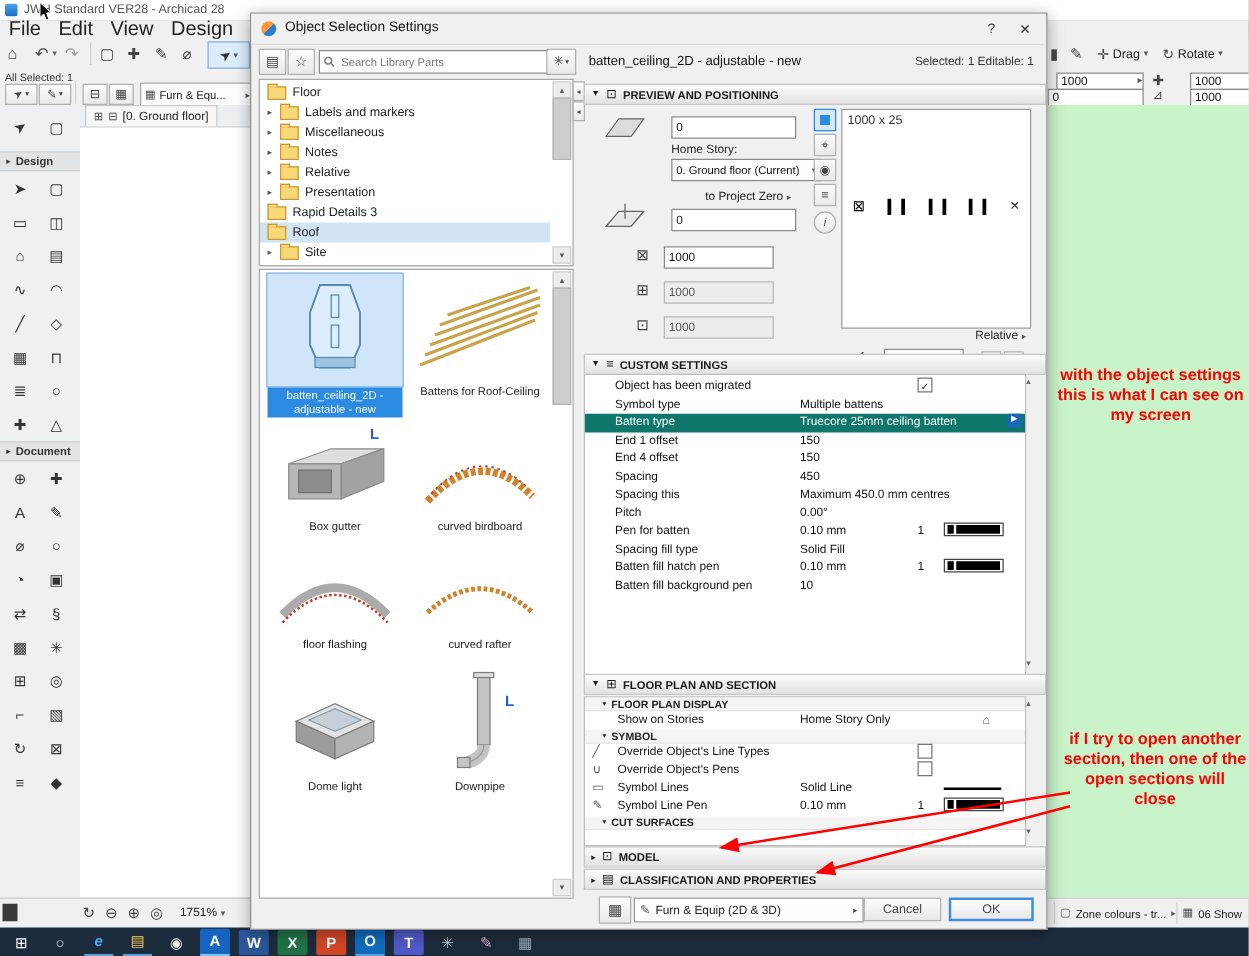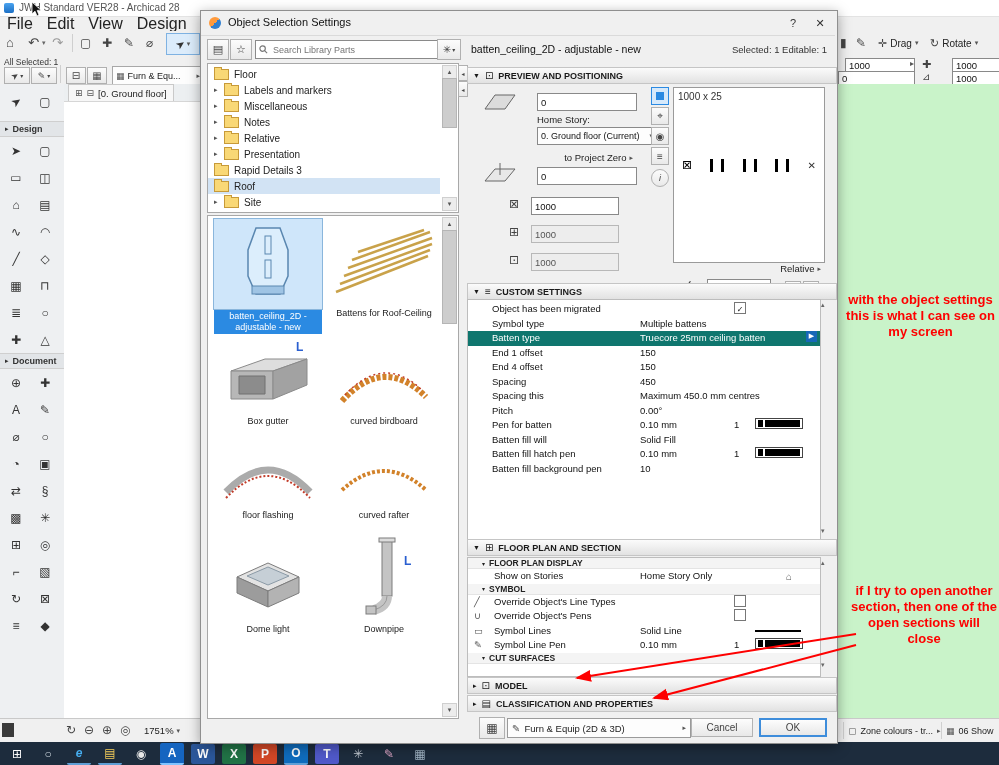--- a/index.html
+++ b/index.html
@@ -541,21 +541,21 @@
             <span class="cl">Pitch</span>
             <span class="cv">0.00°</span>
           </div>
         <div class="crow">
             <span class="cl">Pen for batten</span>
             <span class="cv">0.10 mm</span>
             <span class="cn">1</span>
             <span class="cs"></span>
           </div>
         <div class="crow">
-            <span class="cl">Batten fill will</span>
+            <span class="cl">Spacing fill type</span>
             <span class="cv">Solid Fill</span>
           </div>
         <div class="crow">
             <span class="cl">Batten fill hatch pen</span>
             <span class="cv">0.10 mm</span>
             <span class="cn">1</span>
             <span class="cs"></span>
           </div>
         <div class="crow">
             <span class="cl">Batten fill background pen</span>

